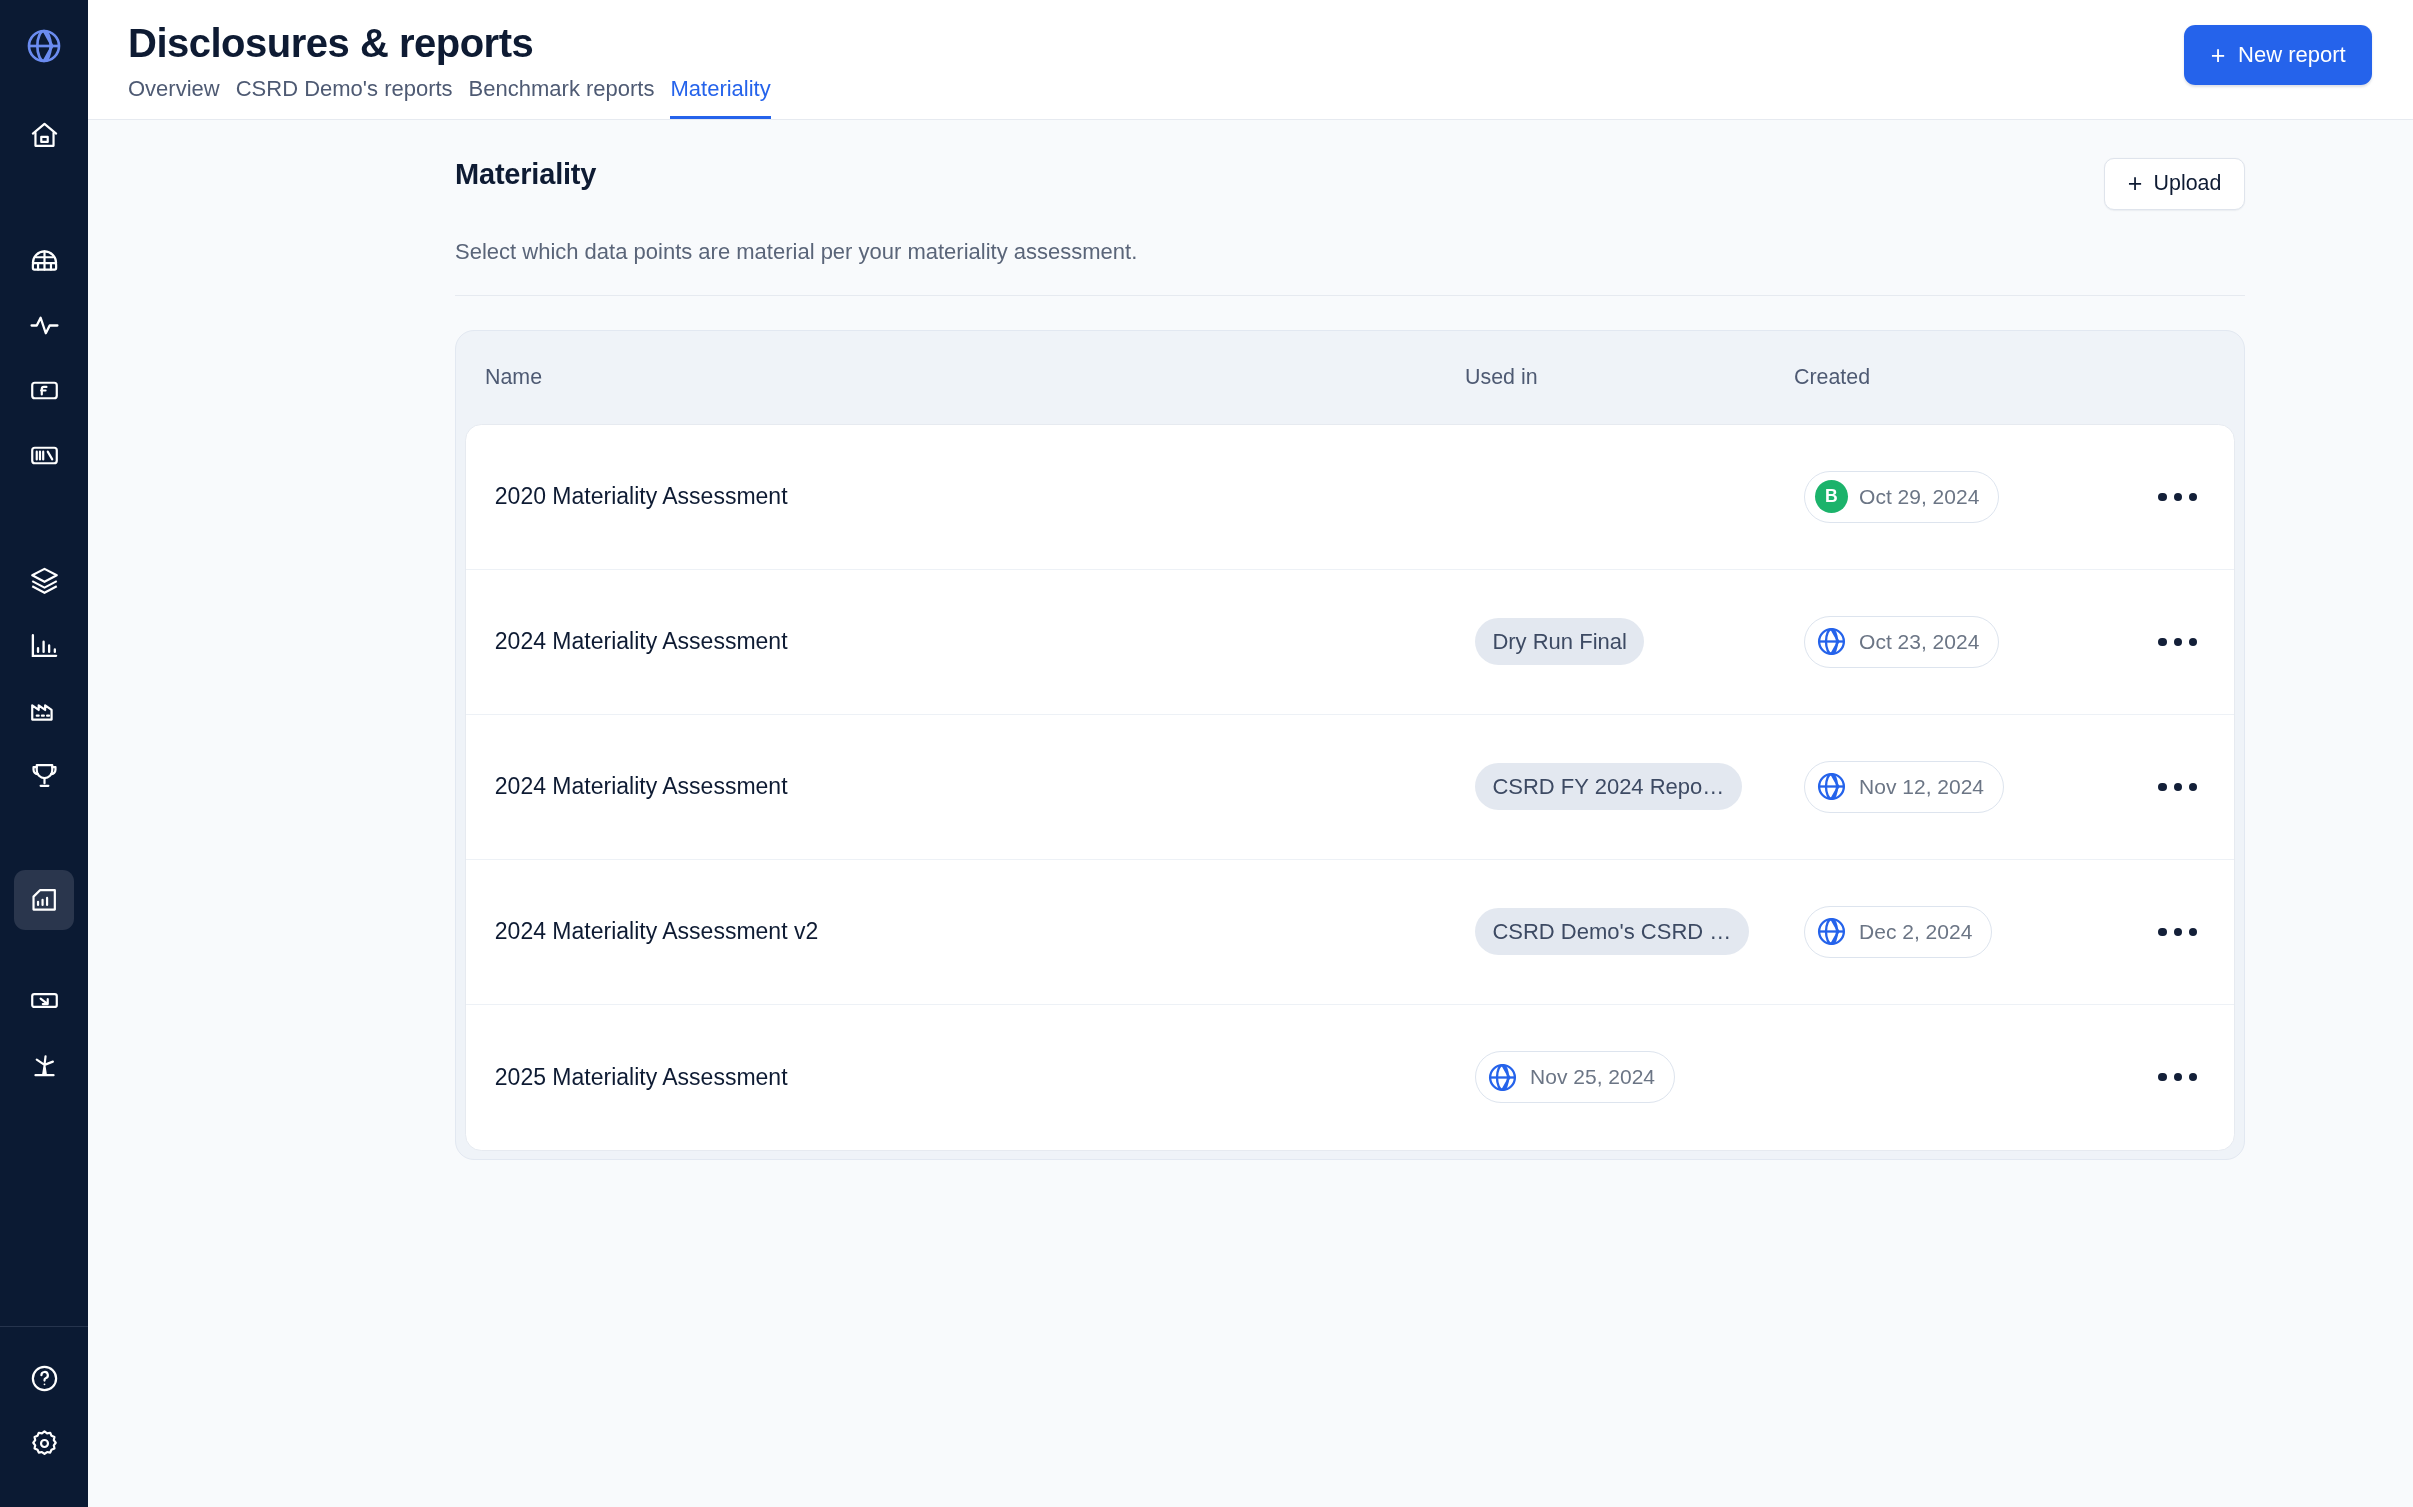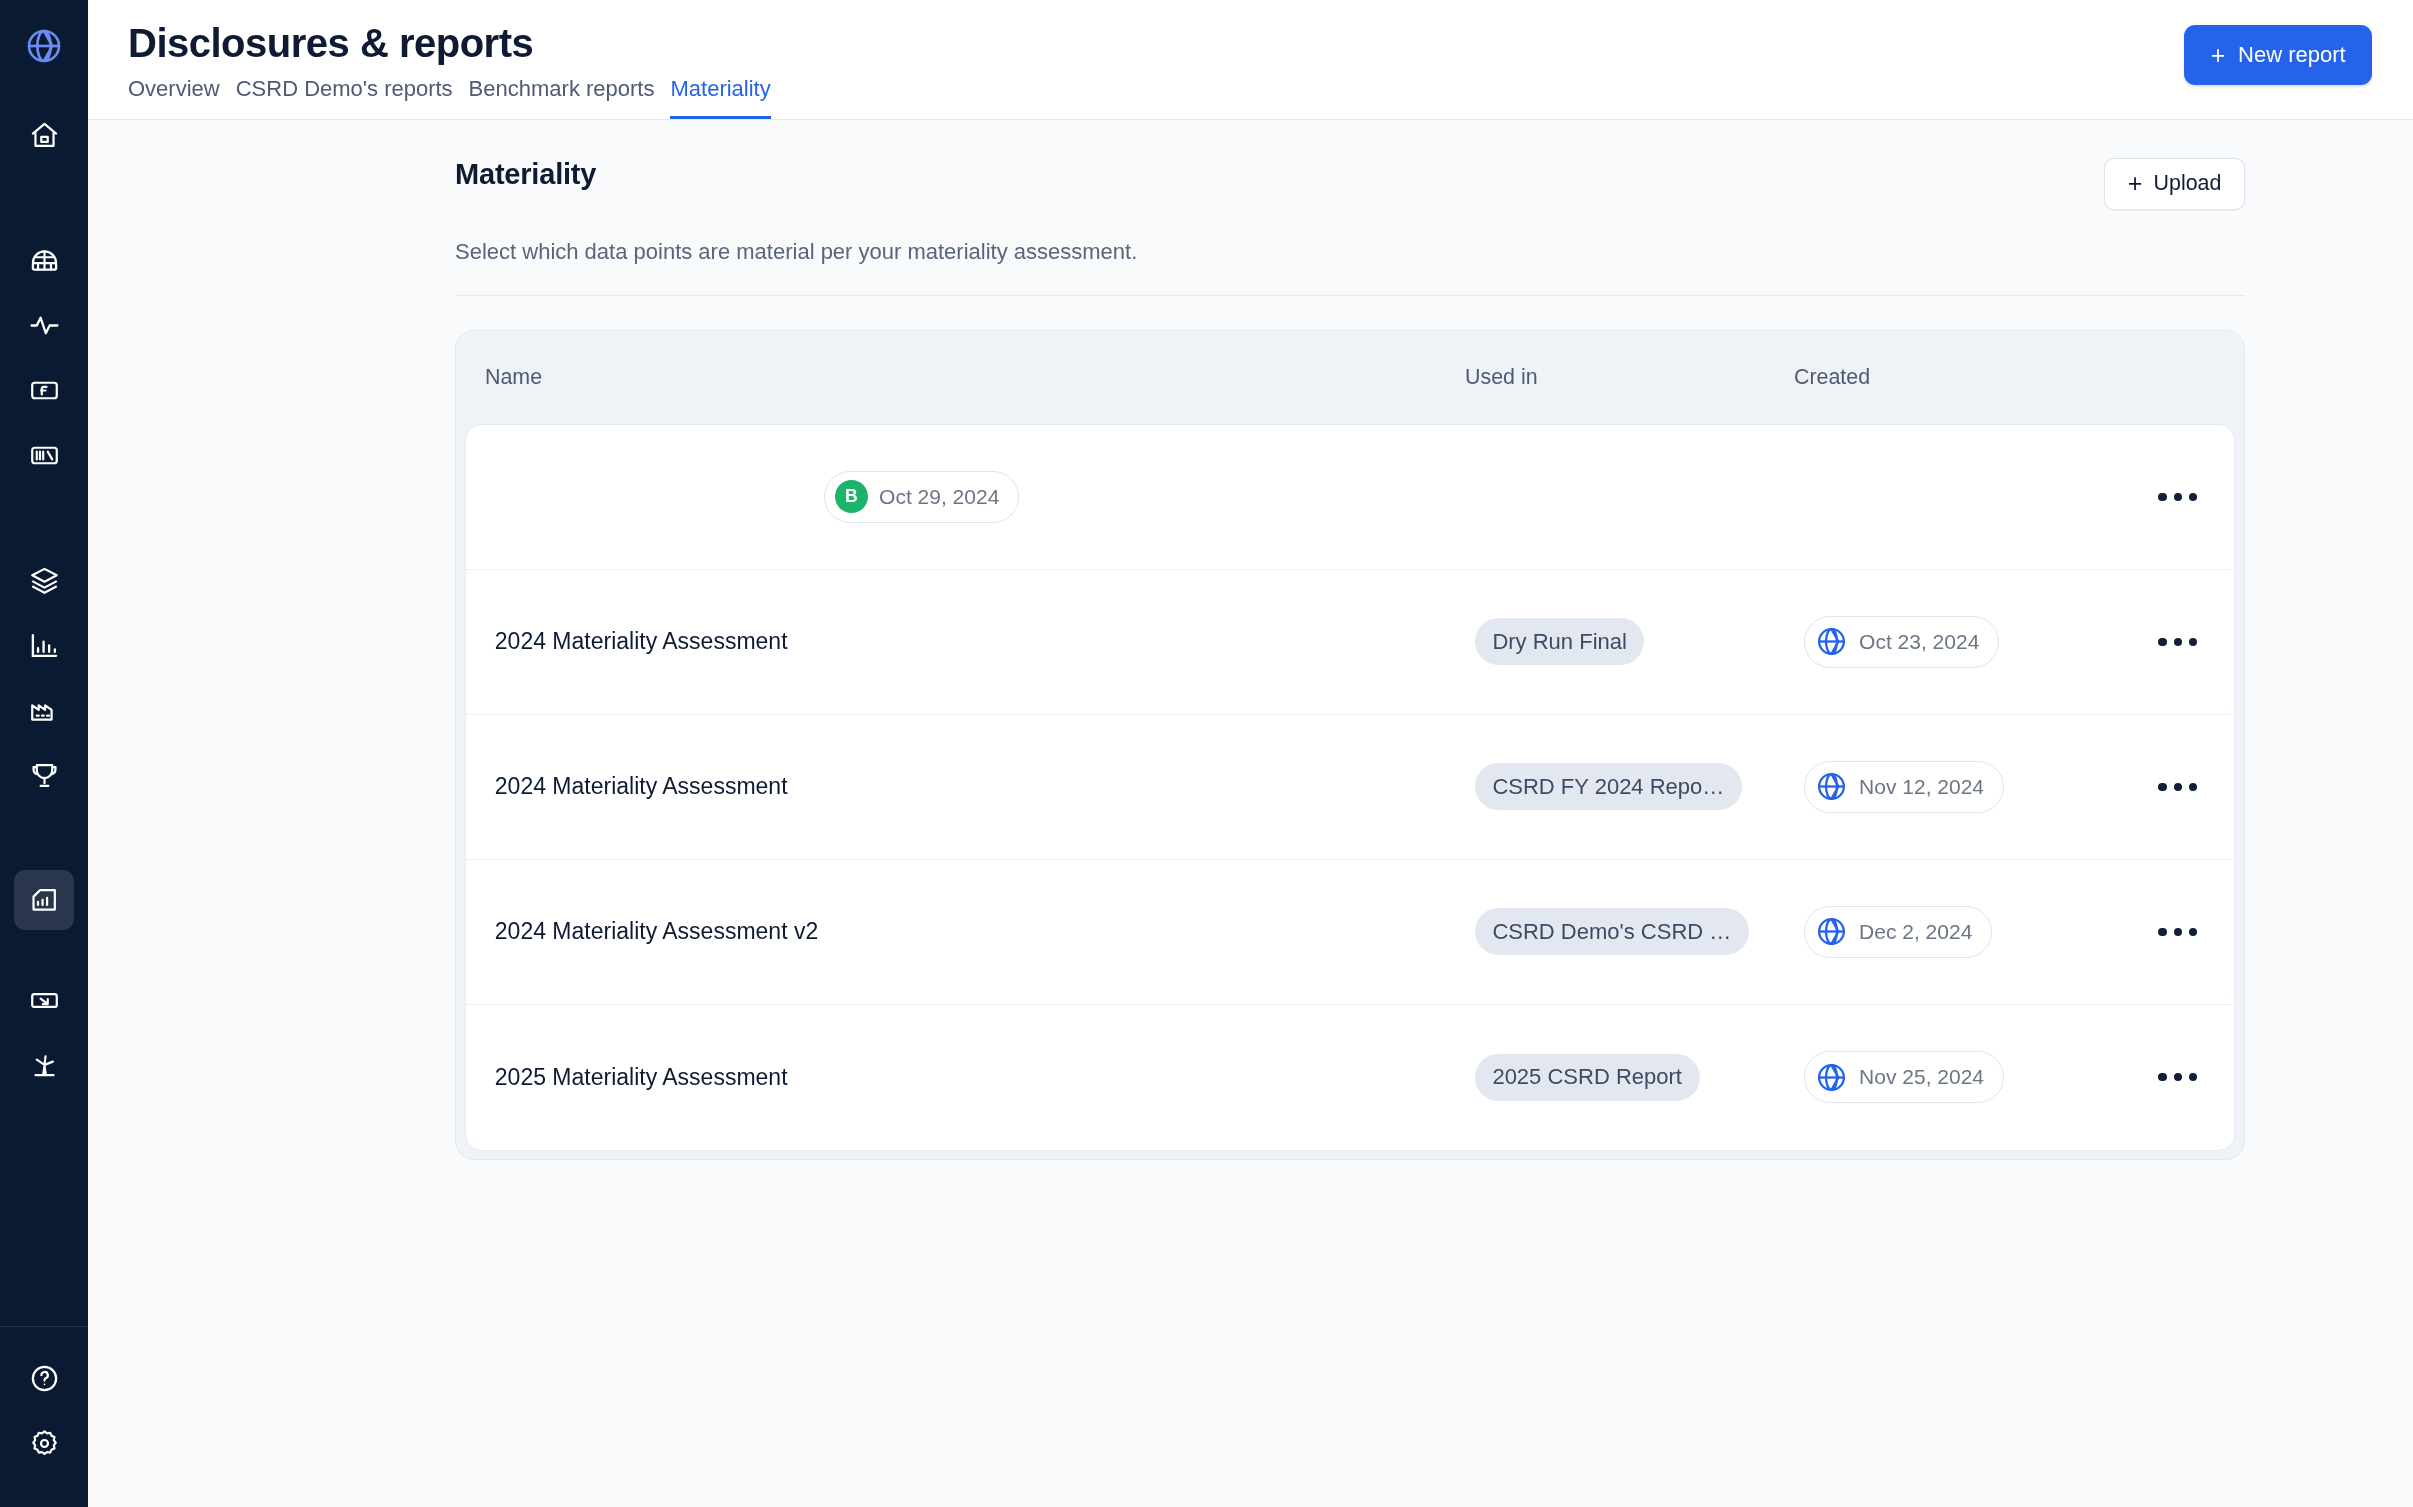--- a/index.html
+++ b/index.html
@@ -391,20 +391,21 @@
           <div class="table-head">
             <div class="col-name">Name</div>
             <div class="col-used">Used in</div>
             <div class="col-created">Created</div>
             <div class="col-actions"></div>
           </div>
 
           <div class="table-body">
 
             <div class="row">
+              <div class="col-name row-name">2020 Materiality Assessment</div>
               <div class="col-used"></div>
               <div class="col-created">
                 <span class="date-pill">
                   <span class="avatar-b">B</span>
                   <span>Oct 29, 2024</span>
                 </span>
               </div>
               <div class="col-actions">
                 <div class="kebab">
                     <i></i>
@@ -490,25 +491,20 @@
                 <div class="kebab">
                     <i></i>
                     <i></i>
                     <i></i>
                   </div>
               </div>
             </div>
 
             <div class="row">
               <div class="col-name row-name">2025 Materiality Assessment</div>
-              <div class="col-used">
-                <span class="tag">
-                    <span>2025 CSRD Report</span>
-                  </span>
-              </div>
               <div class="col-created">
                 <span class="date-pill">
                   <svg class="avatar-globe" viewBox="0 0 24 24" fill="none" stroke="#2563EB" stroke-width="1.7">
                     <circle cx="12" cy="12" r="9"></circle>
                       <ellipse cx="12" cy="12" rx="4" ry="9"></ellipse>
                       <path d="M3 12h18"></path>
                       <path d="M12 3 L17 12 L12 21"></path>
                   </svg>
                   <span>Nov 25, 2024</span>
                 </span>

